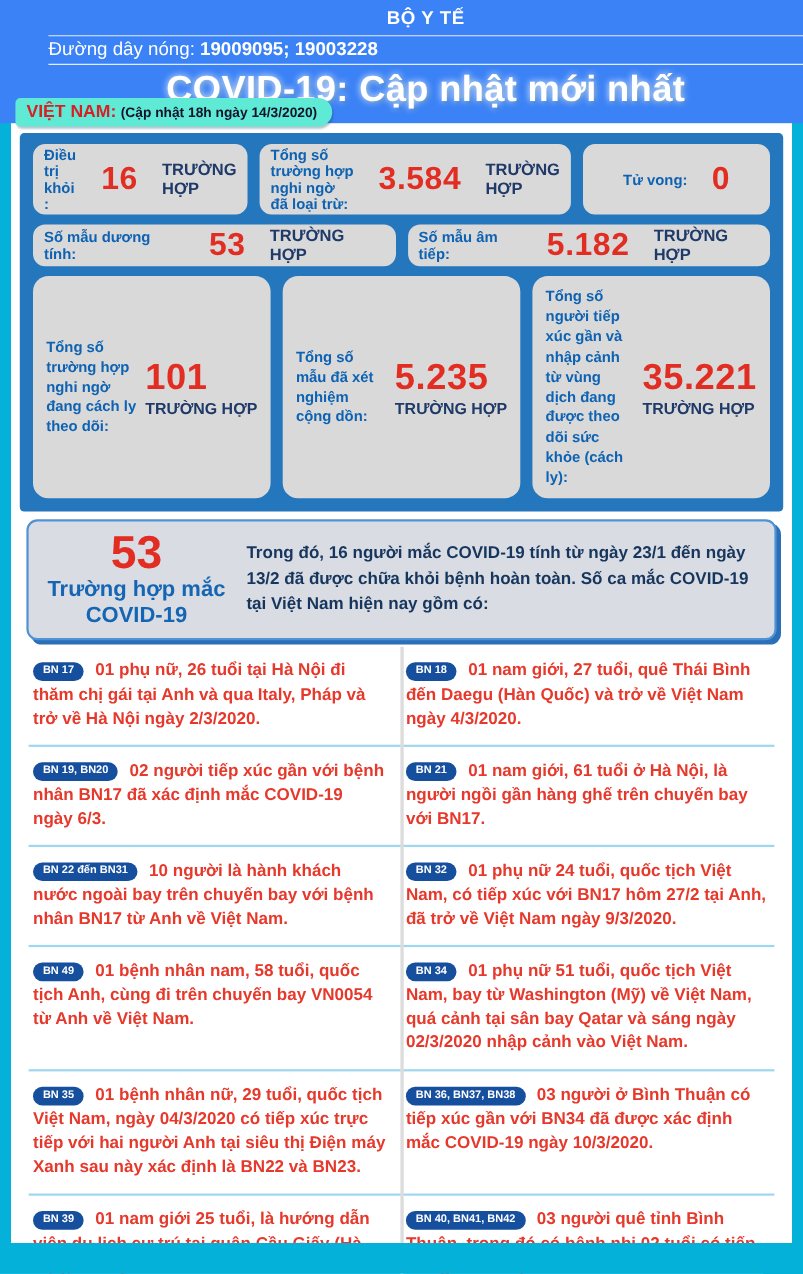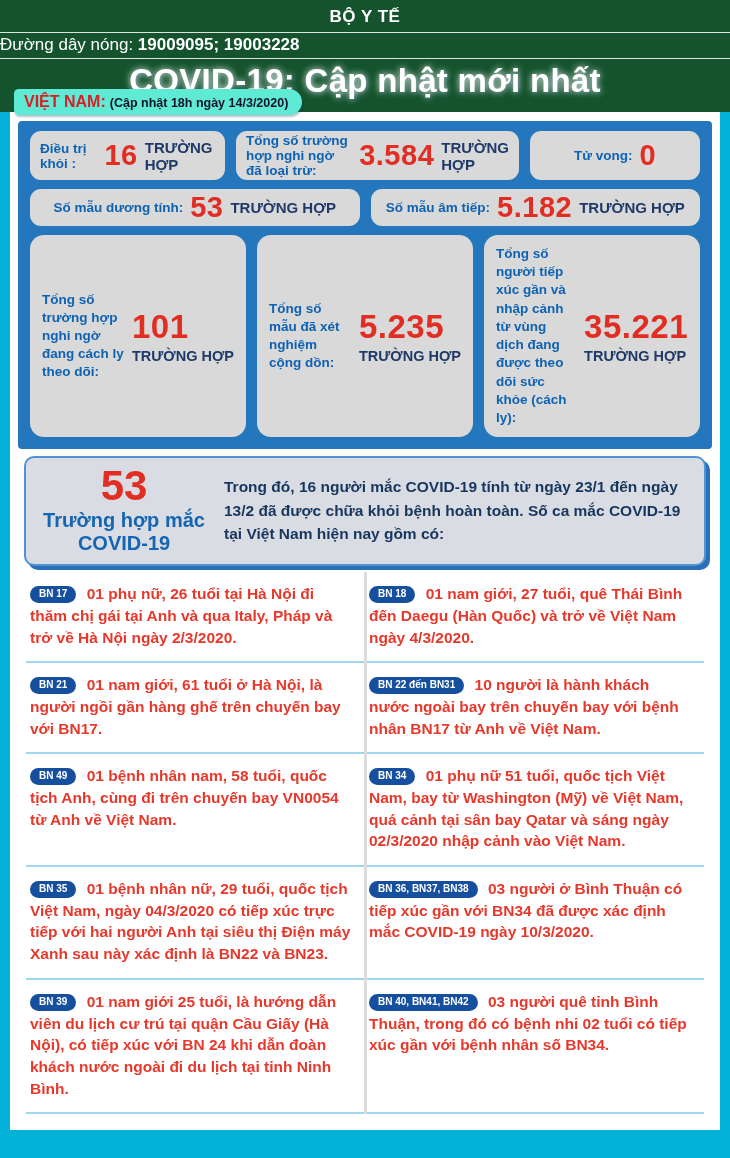--- a/index.html
+++ b/index.html
@@ -1,20 +1,20 @@
 <!DOCTYPE html>
 <html><head>
 <meta charset="utf-8">
 <style>
   * { margin:0; padding:0; box-sizing:border-box; }
   html,body { width:730px; height:1158px; }
   body { font-family:"Liberation Sans", sans-serif; background:#04b1d9; position:relative; overflow:hidden; }
 
   
-  .header { position:absolute; top:0; left:0; right:0; height:112px; background:#14532d; }
+  .header { position:absolute; top:0; left:0; right:0; height:112px; background:#3b82f6;padding-left:44px; }
   .ministry { text-align:center; color:#fff; font-weight:bold; font-size:17px; padding:7px 0 5px; letter-spacing:.5px; }
   .hotline-band { border-top:1px solid rgba(255,255,255,.85); border-bottom:1px solid rgba(255,255,255,.85);
                   text-align:left; color:#fff; font-size:17px; padding:2px 0 3px; }
   .hotline-band b { font-weight:bold; }
   .main-title { text-align:center; color:#fff; font-weight:800; font-size:33px; padding-top:3px;
                 text-shadow:0 0 7px rgba(255,255,255,.95), 2px 2px 3px rgba(0,80,110,.35); letter-spacing:.3px; }
 
   
   .vn-badge { position:absolute; top:89px; left:14px; z-index:5; background:#5eead4;
               border-radius:5px 14px 14px 5px; padding:4px 14px 4px 10px;
@@ -23,21 +23,21 @@
   .vn-badge .note { color:#12122a; font-weight:bold; font-size:12.5px; }
 
   
   .content { position:absolute; top:112px; left:10px; right:10px; bottom:28px; background:#fff; }
 
   
   .stats-panel { margin:9px 8px 7px; background:#2577bd; border-radius:4px; padding:10px 12px 12px;
                  display:flex; flex-direction:column; gap:9px; }
   .stats-row { display:flex; gap:11px; }
   .stat-pill { background:#d9d9d9; border-radius:11px; display:flex; align-items:center; justify-content:center;
-               gap:7px; padding:2px 10px; min-height:36px; }
+               gap:22px; padding:2px 10px; min-height:36px; }
   .stat-pill .lbl { color:#0e62b2; font-weight:bold; font-size:13.5px; }
   .stat-pill .val { color:#e22d23; font-weight:800; font-size:29px; letter-spacing:.5px; }
   .stat-pill .unit { color:#1f3a68; font-weight:bold; font-size:15px; }
   .stats-row[data-row="0"] .stat-pill:nth-child(1) { flex:0 0 195px; }
   .stats-row[data-row="0"] .stat-pill:nth-child(2) { flex:1 1 auto; }
   .stats-row[data-row="0"] .stat-pill:nth-child(3) { flex:0 0 170px; }
   .stats-row[data-row="1"] .stat-pill { flex:1 1 0; }
 
   .stat-box { background:#d9d9d9; border-radius:14px; flex:1 1 0; display:flex; align-items:center;
               gap:8px; padding:10px 12px; min-height:96px; }
@@ -143,22 +143,24 @@
       <div class="big">53</div>
       <div class="cap">Trường hợp mắc COVID-19</div>
     </div>
     <div class="summary-text">Trong đó, 16 người mắc COVID-19 tính từ ngày 23/1 đến ngày 13/2 đã được chữa  khỏi bệnh hoàn toàn. Số ca mắc COVID-19 tại Việt Nam hiện nay gồm có:</div>
   </div>
 
   <div class="patients-wrap">
     <div class="patients-grid">
         <div class="p-cell left"><span class="p-badge">BN 17</span><span class="p-text"> 01 phụ nữ, 26 tuổi tại Hà Nội đi thăm chị gái tại Anh và qua Italy, Pháp và trở về Hà Nội ngày 2/3/2020.</span></div>
         <div class="p-cell right"><span class="p-badge">BN 18</span><span class="p-text"> 01 nam giới, 27 tuổi, quê Thái Bình đến Daegu (Hàn Quốc) và trở về Việt Nam ngày 4/3/2020.</span></div>
+        <div class="p-cell left"><span class="p-badge">BN 19, BN20</span><span class="p-text"> 02 người tiếp xúc gần với  bệnh nhân BN17 đã xác định mắc COVID-19 ngày 6/3.</span></div>
         <div class="p-cell right"><span class="p-badge">BN 21</span><span class="p-text"> 01 nam giới, 61 tuổi ở Hà Nội, là người ngồi gần hàng ghế trên chuyến bay với BN17.</span></div>
         <div class="p-cell left"><span class="p-badge">BN 22 đến BN31</span><span class="p-text"> 10 người là hành khách nước ngoài bay trên chuyến bay với bệnh nhân BN17 từ Anh về Việt Nam.</span></div>
+        <div class="p-cell right"><span class="p-badge">BN 32</span><span class="p-text"> 01 phụ nữ 24 tuổi, quốc tịch Việt Nam, có tiếp xúc với BN17 hôm 27/2 tại Anh, đã trở về Việt Nam ngày 9/3/2020.</span></div>
         <div class="p-cell left"><span class="p-badge">BN 49</span><span class="p-text"> 01 bệnh nhân nam, 58 tuổi, quốc tịch Anh, cùng đi trên chuyến bay VN0054 từ Anh về Việt Nam.</span></div>
         <div class="p-cell right"><span class="p-badge">BN 34</span><span class="p-text"> 01 phụ nữ 51 tuổi, quốc tịch Việt Nam, bay từ Washington (Mỹ) về Việt Nam, quá cảnh tại sân bay Qatar và sáng ngày 02/3/2020 nhập cảnh vào Việt Nam.</span></div>
         <div class="p-cell left"><span class="p-badge">BN 35</span><span class="p-text"> 01 bệnh nhân nữ, 29 tuổi, quốc tịch Việt Nam,  ngày 04/3/2020 có tiếp xúc trực tiếp với hai người Anh tại siêu thị Điện máy Xanh sau này xác định là BN22 và BN23.</span></div>
         <div class="p-cell right"><span class="p-badge">BN 36, BN37, BN38</span><span class="p-text"> 03 người ở Bình Thuận có tiếp xúc gần với BN34 đã được xác định mắc COVID-19 ngày 10/3/2020.</span></div>
         <div class="p-cell left"><span class="p-badge">BN 39</span><span class="p-text"> 01 nam giới 25 tuổi, là hướng dẫn viên du lịch cư trú tại quận Cầu Giấy (Hà Nội), có tiếp xúc với BN 24 khi dẫn đoàn khách nước ngoài đi du lịch tại tỉnh Ninh Bình.</span></div>
         <div class="p-cell right"><span class="p-badge">BN 40, BN41, BN42</span><span class="p-text"> 03 người quê tỉnh Bình Thuận, trong đó có bệnh nhi 02 tuổi có tiếp xúc gần với bệnh nhân số BN34.</span></div>
       </div>
   </div>
 
 </div>

